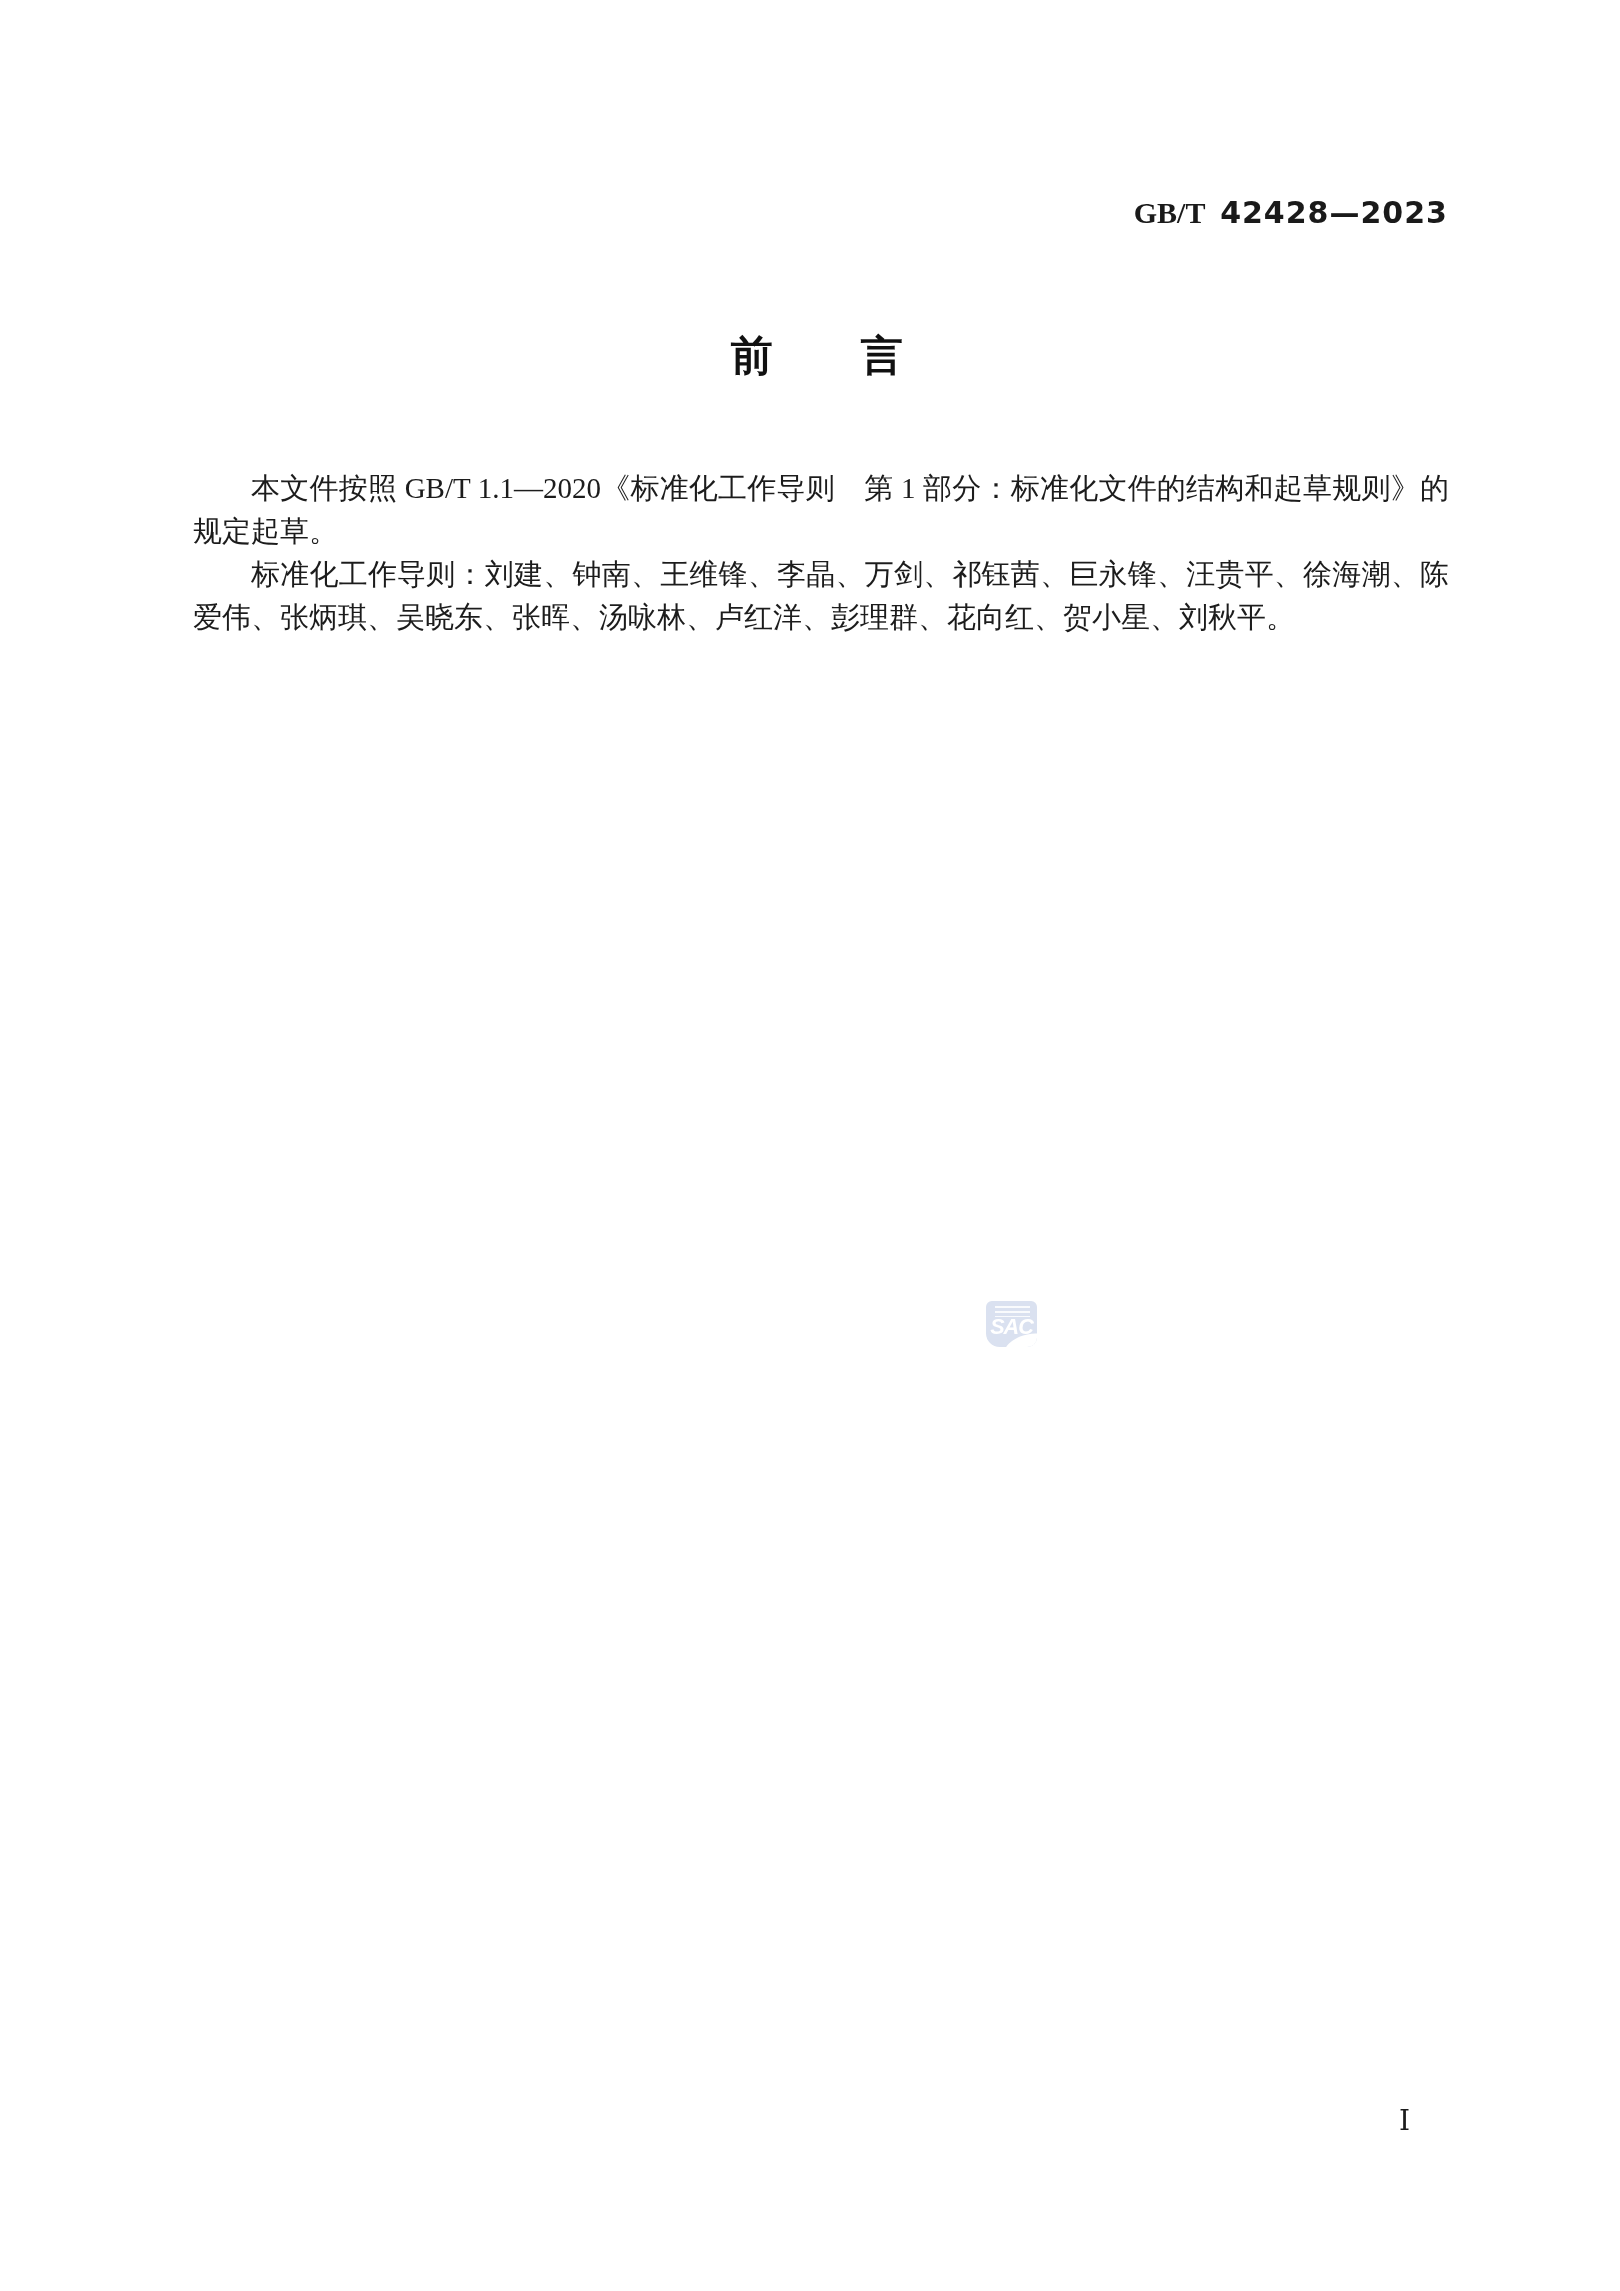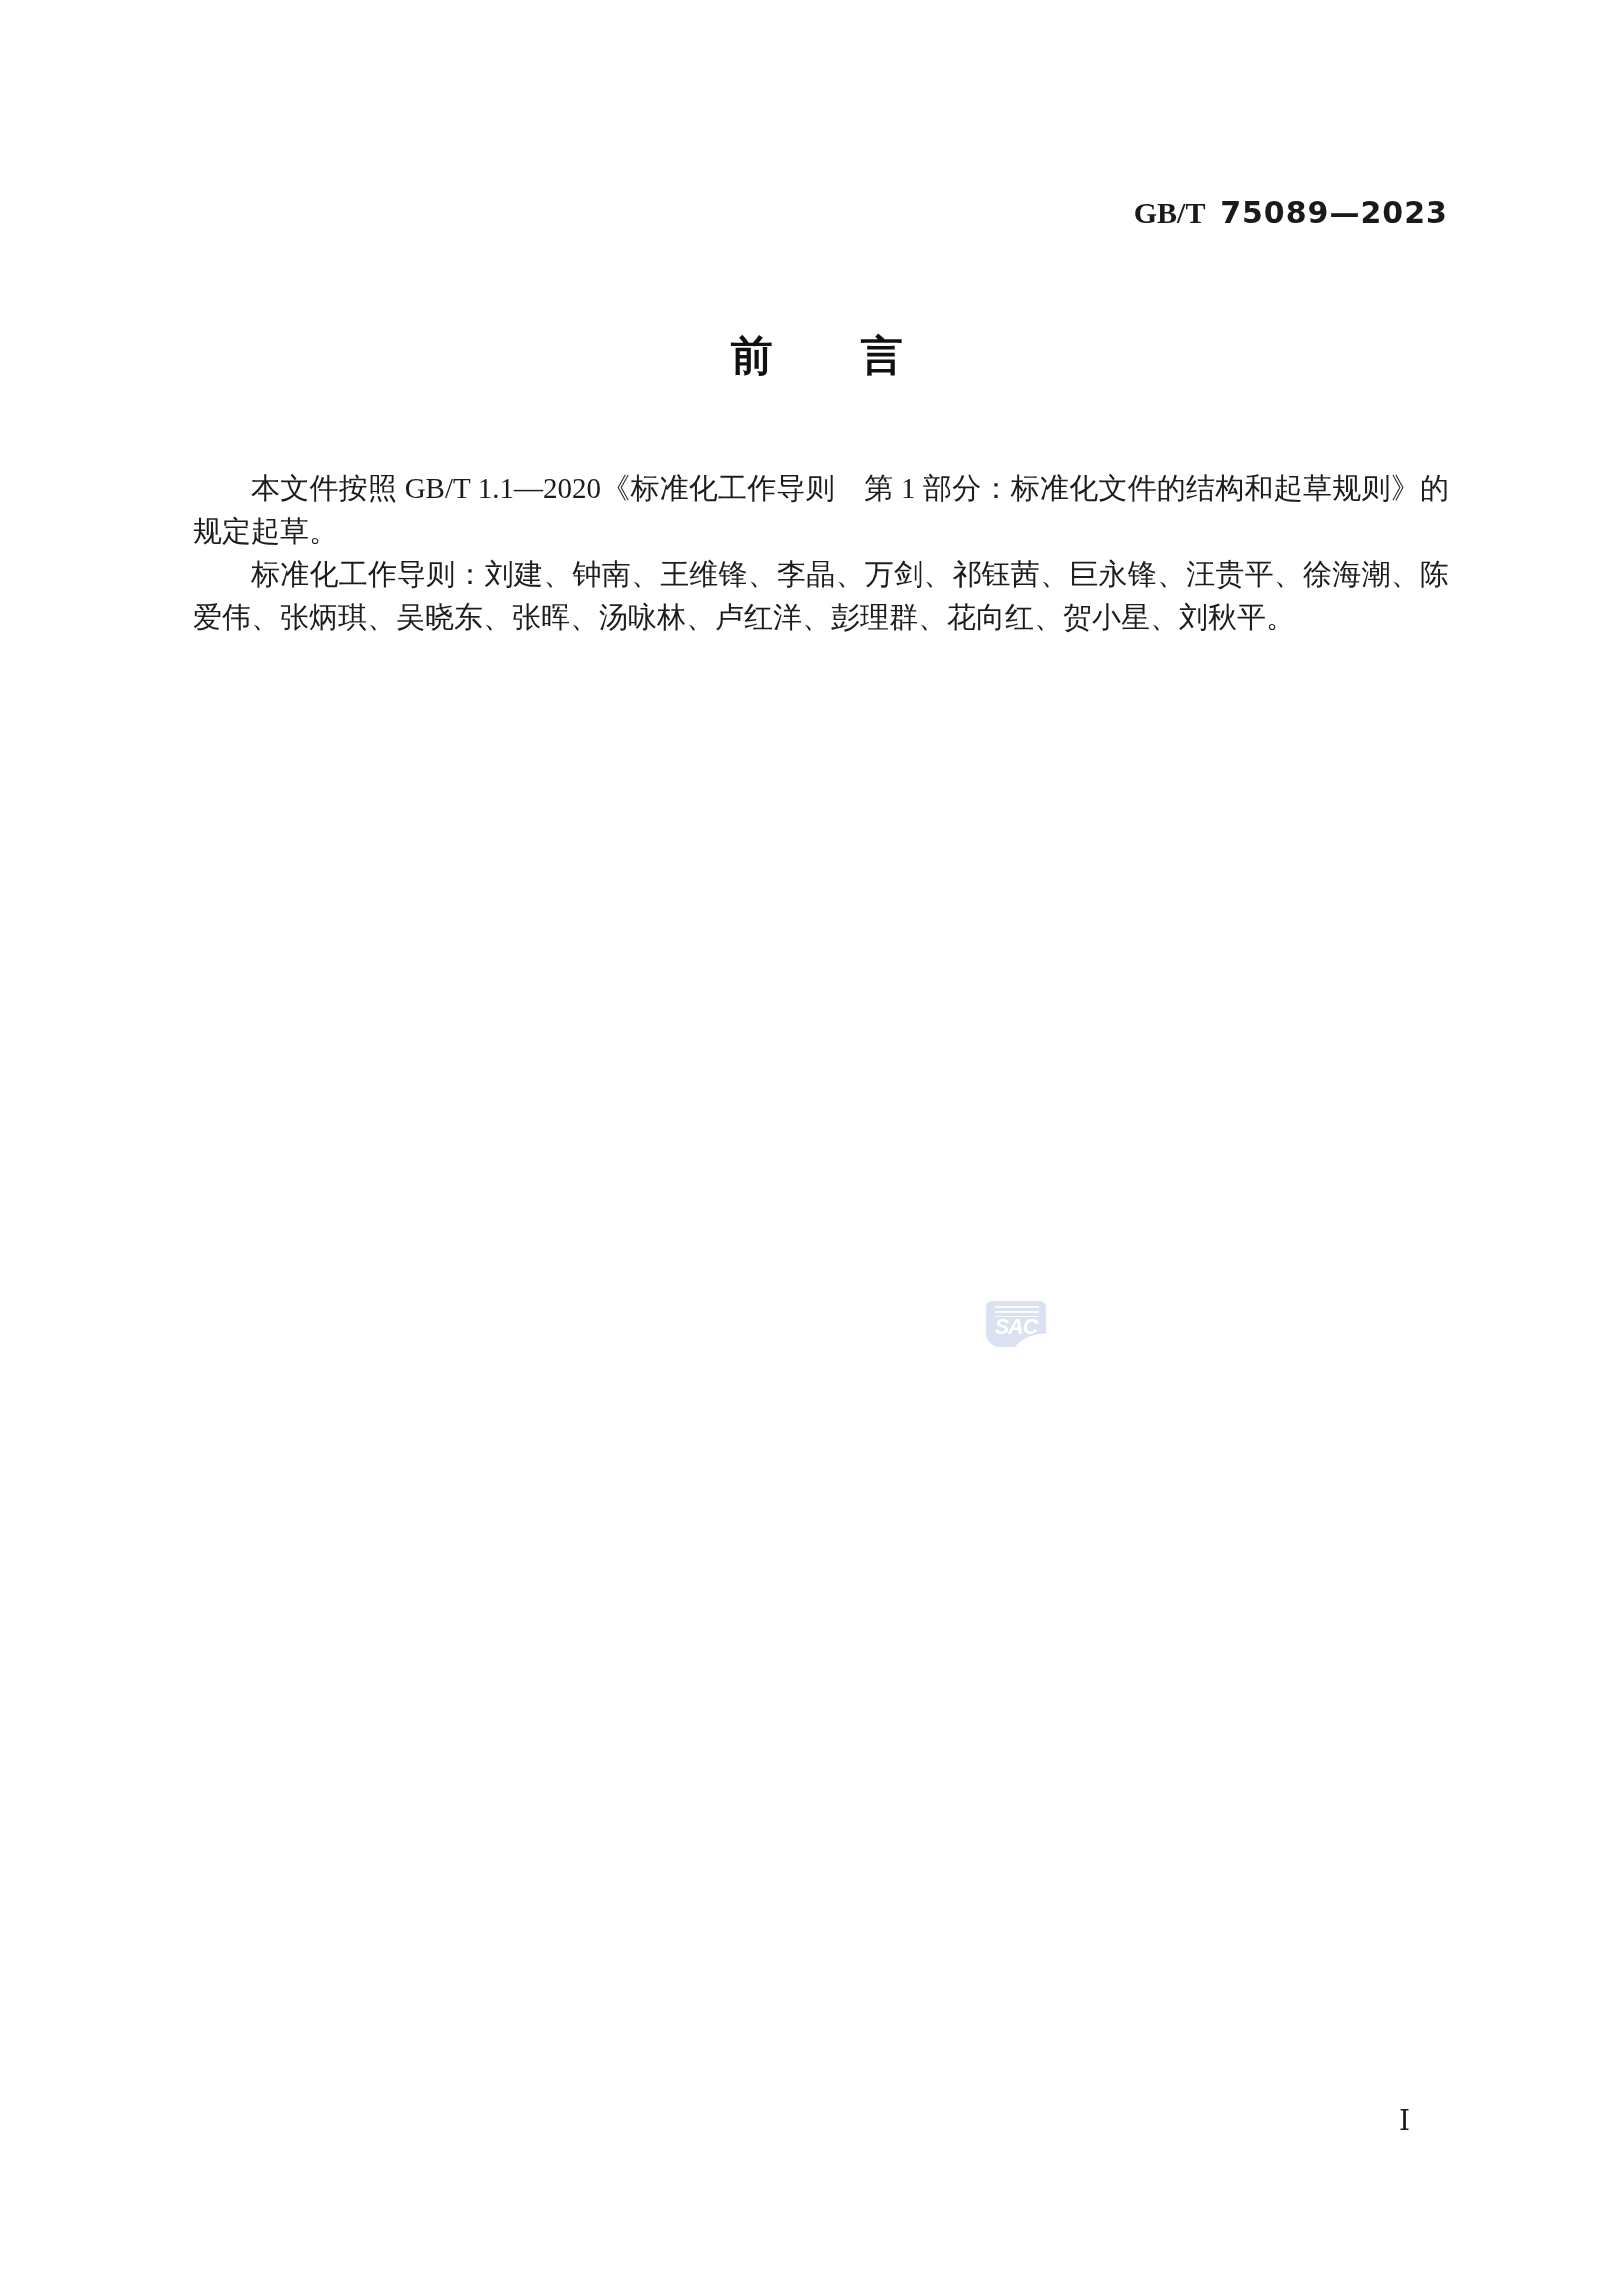--- a/index.html
+++ b/index.html
@@ -68,21 +68,20 @@
   }
   .watermark {
     position: absolute;
     left: 986px;
     top: 1301px;
     width: 51px;
     height: 46px;
     background: #dae1f0;
     border-radius: 5.9px 5.9px 9.8px 13.7px;
     overflow: hidden;
-    padding-left: 9px;
   }
   .wm-stripes {
     position: absolute;
     top: 4.9px;
     left: 8.8px;
     right: 6.9px;
     height: 10.8px;
     background: repeating-linear-gradient(
       to bottom,
       rgba(255,255,255,0.85) 0 2px,
@@ -121,21 +120,21 @@
     color: #1c1c1c;
     font-family: "Liberation Serif", "DejaVu Serif", serif;
   }
 </style>
 </head>
 <body>
 
 <div class="page">
 
   <div class="header-code">
-    <span class="code-prefix">GB/T</span><span class="code-number">75089—2023</span>
+    <span class="code-prefix">GB/T</span><span class="code-number">42428—2023</span>
   </div>
 
   <h1 class="doc-title">
     <span>前</span>
     <span>言</span>
   </h1>
 
   <div class="foreword-body">
     <p>本文件按照 GB/T 1.1—2020《标准化工作导则　第 1 部分：标准化文件的结构和起草规则》的规定起草。</p>
     <p>标准化工作导则：刘建、钟南、王维锋、李晶、万剑、祁钰茜、巨永锋、汪贵平、徐海潮、陈爱伟、张炳琪、吴晓东、张晖、汤咏林、卢红洋、彭理群、花向红、贺小星、刘秋平。</p>

